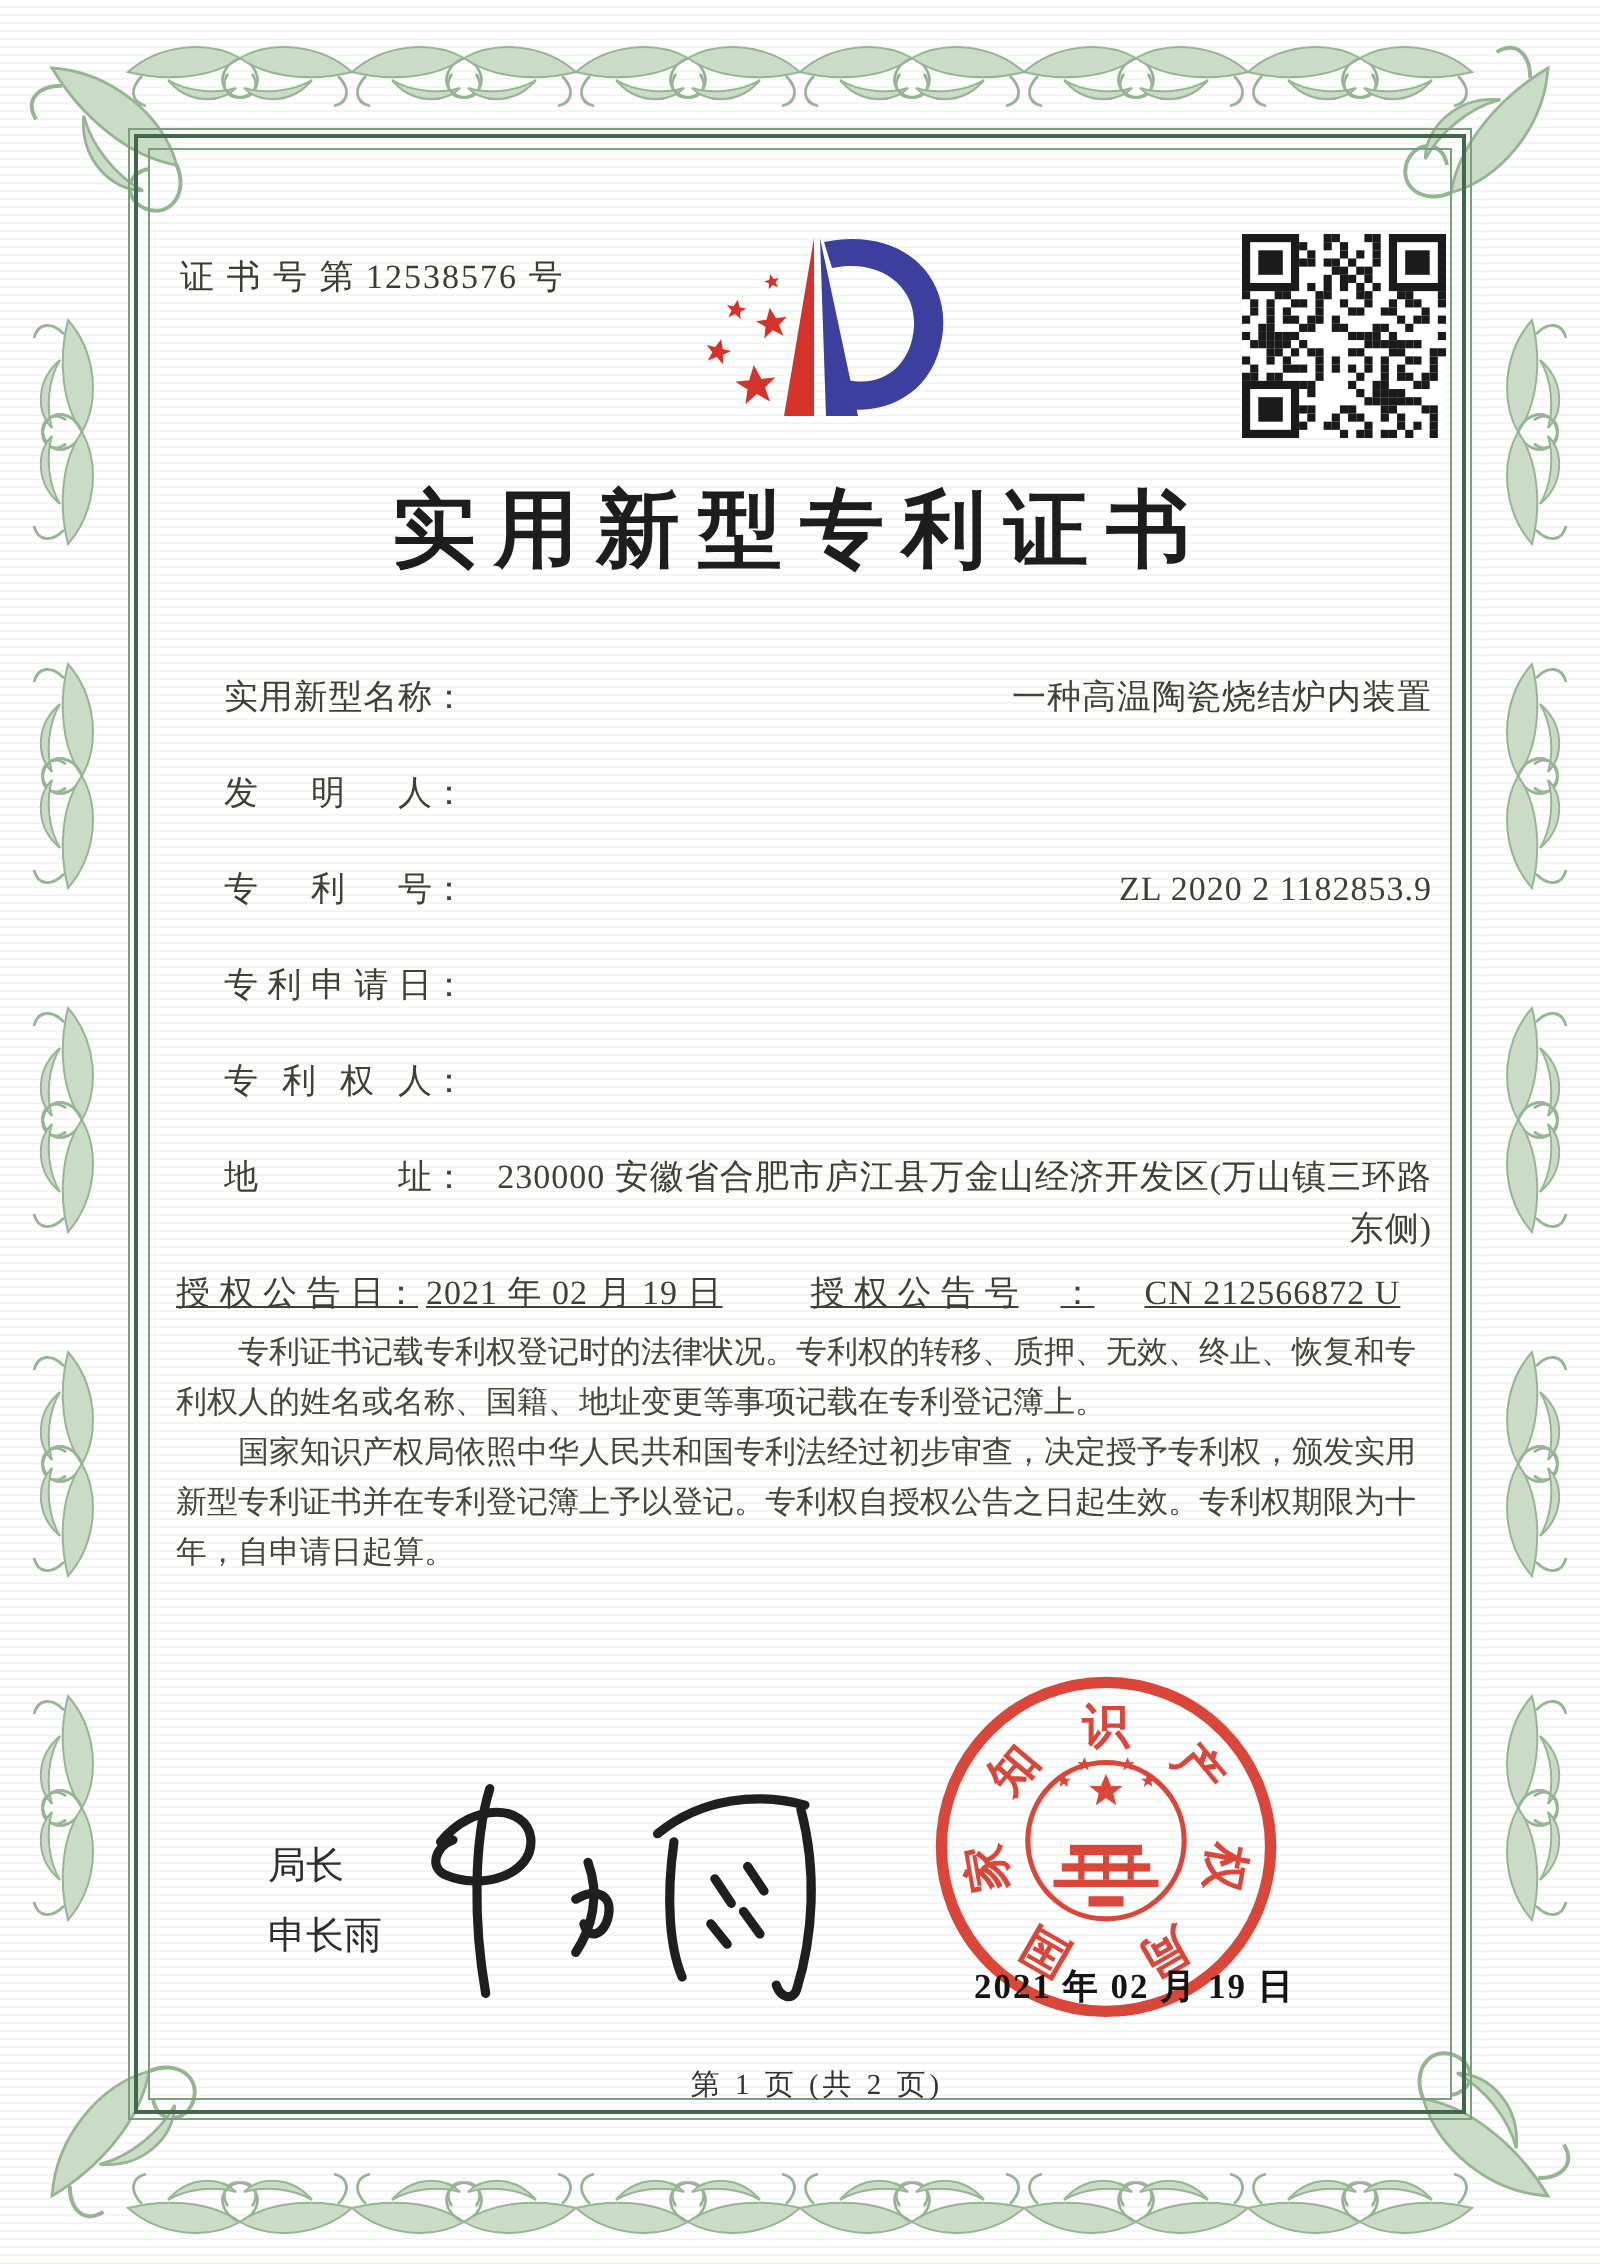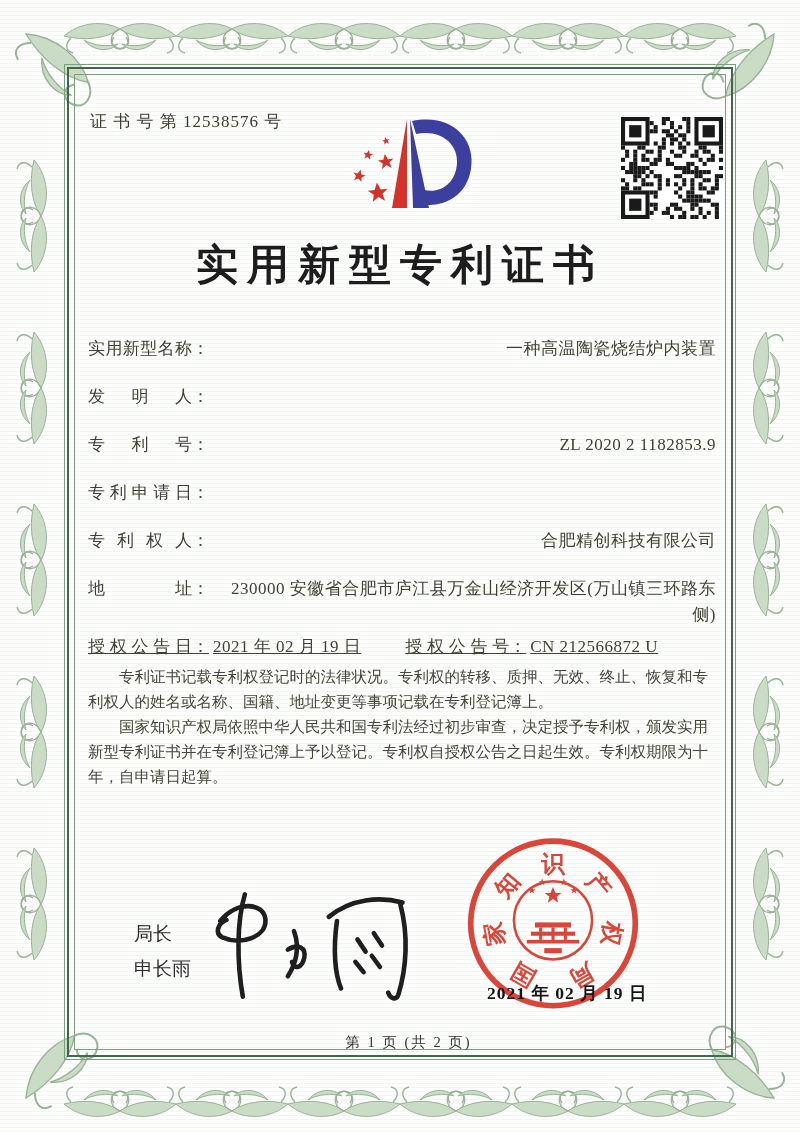--- a/index.html
+++ b/index.html
@@ -13,34 +13,34 @@
   .deco{position:absolute;left:0;top:0;width:800px;height:1132px;z-index:0;}
   .lf{fill:#cbdcc6;stroke:#97b494;stroke-width:1;}
   .lc{fill:none;stroke:#97b494;stroke-width:1.4;}
 
   .frame1{position:absolute;left:64px;top:64px;right:64px;bottom:72px;border:1px solid #7aa07e;z-index:1;}
   .frame2{position:absolute;inset:2px;border:2px solid #42684c;}
   .frame3{position:absolute;inset:5px;border:1px solid #7aa07e;}
 
   .content{position:absolute;left:0;top:0;width:800px;height:1132px;z-index:2;}
 
-  .cert-no{position:absolute;left:90px;top:110px;font-size:17px;letter-spacing:1px;color:#3c3c33;}
+  .cert-no{position:absolute;left:90px;top:127px;font-size:17px;letter-spacing:1px;color:#3c3c33;}
   .logo{position:absolute;left:330px;top:104px;width:180px;height:132px;}
   .qr{position:absolute;left:621px;top:117px;width:102px;height:102px;background:#fff;}
   .title{position:absolute;left:0;right:0;top:237px;text-align:center;font-size:42px;font-weight:bold;letter-spacing:9px;color:#1d1d1d;}
 
   .fields{position:absolute;left:88px;top:336px;width:628px;font-size:17px;line-height:26px;}
-  .row{display:flex;margin-bottom:22px;}
+  .row{display:flex;margin-bottom:22px;margin-left:24px;}
   .row.tight{margin-bottom:6px;}
   .flabel{display:inline-block;width:104px;text-align:justify;text-align-last:justify;flex:0 0 104px;}
   .colon{flex:0 0 auto;margin-right:4px;}
   .fvalue{flex:1 1 auto;letter-spacing:0.5px;text-align:right;}
   .grant-row{display:flex;margin-top:0;}
   .grant-group{display:flex;text-decoration:underline;}
-  .grant-group.second{margin-left:44px;}
+  .grant-group.second{margin-left:44px;gap:21px;}
 
   .paras{position:absolute;left:88px;top:664px;width:632px;font-size:15.5px;line-height:25px;color:#45453b;}
   .paras p{margin:0;text-indent:2em;}
 
   .signer{position:absolute;left:92px;top:916px;font-size:19px;line-height:35px;color:#2d2d2d;margin-left:42px;}
   .signature{position:absolute;left:206px;top:886px;width:220px;height:118px;}
   .sig{stroke:#1f1f1f;stroke-width:4.5;fill:none;stroke-linecap:round;stroke-linejoin:round;}
 
   .seal{position:absolute;left:463px;top:836px;width:180px;height:180px;opacity:0.93;}
   .sealchar{font-size:23px;font-weight:bold;fill:#d8392c;text-anchor:middle;font-family:"Liberation Serif",serif;}
@@ -351,21 +351,20 @@
           <span class="colon">：</span>
         <span class="fvalue">ZL 2020 2 1182853.9</span>
       </div>
       <div class="row">
         <span class="flabel">专利申请日</span>
           <span class="colon">：</span>
       </div>
       <div class="row">
         <span class="flabel">专利权人</span>
           <span class="colon">：</span>
-        <span class="fvalue">合肥精创科技有限公司</span>
       </div>
       <div class="row tight">
         <span class="flabel">地址</span>
           <span class="colon">：</span>
         <span class="fvalue">230000  安徽省合肥市庐江县万金山经济开发区(万山镇三环路东侧)</span>
       </div>
       <div class="grant-row">
         <div class="grant-group">
           <span class="flabel">授权公告日</span>
             <span class="colon">：</span>

